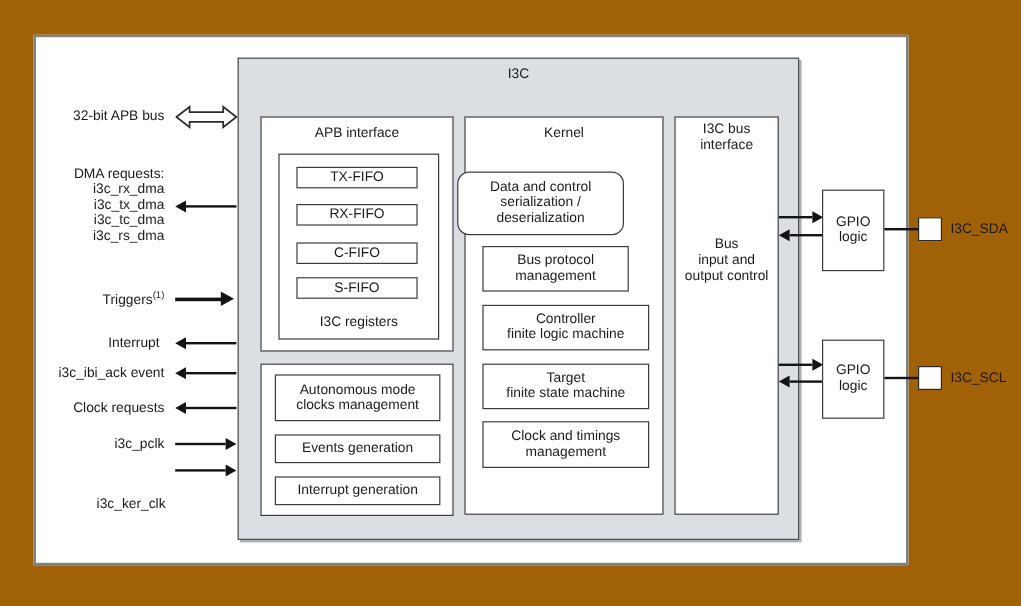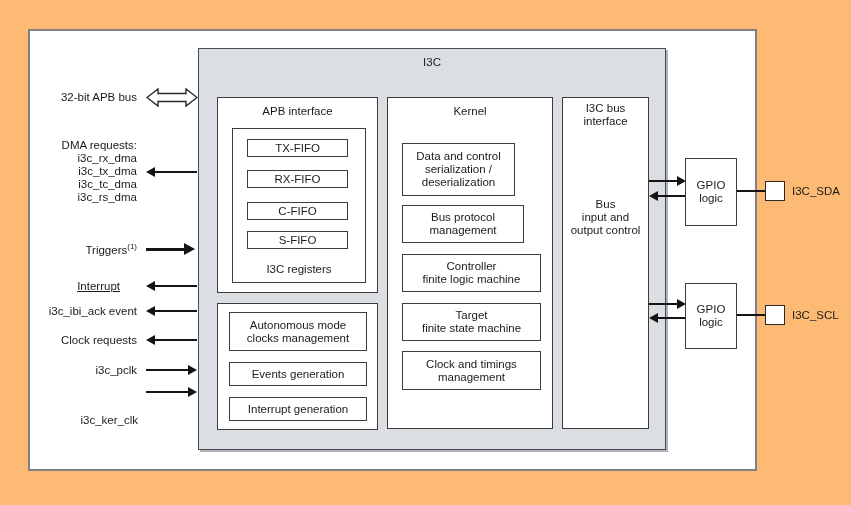--- a/index.html
+++ b/index.html
@@ -1,17 +1,17 @@
 <!DOCTYPE html>
 <html><head>
 <meta charset="utf-8">
 <style>
   html,body{margin:0;padding:0;background:#ffffff;}
   .scene{
-    position:relative;width:851px;height:505px;background:#fdba74;overflow:hidden;
+    position:relative;width:851px;height:505px;background:#a16207;overflow:hidden;
     font-family:"Liberation Sans","DejaVu Sans",sans-serif;
     font-size:11.5px;color:#1b1b1b;
   }
   .abs{position:absolute;}
   .outer-rect{
     position:absolute;left:28px;top:29px;width:729px;height:442px;
     border:2px solid #7d8084;box-sizing:border-box;background:#ffffff;
   }
   .grey-block{
     position:absolute;left:198px;top:48px;width:468px;height:402px;
@@ -70,21 +70,21 @@
     <div>i3c_rx_dma</div>
     <div>i3c_tx_dma</div>
     <div>i3c_tc_dma</div>
     <div>i3c_rs_dma</div>
   </div>
   <div class="arr left" style="left:155px;top:171px;width:42px;"></div>
 
   <div class="lbl" style="left:30px;top:244px;width:107px;"><span>Triggers</span><sup>(1)</sup></div>
   <div class="arr thick right" style="left:146px;top:248px;width:40px;"></div>
 
-  <div class="lbl" style="left:13px;top:280px;width:107px;text-decoration:underline;">Interrupt</div>
+  <div class="lbl" style="left:26px;top:280px;width:107px;">Interrupt</div>
   <div class="arr left" style="left:155px;top:285px;width:42px;"></div>
 
   <div class="lbl" style="left:30px;top:305px;width:107px;">i3c_ibi_ack event</div>
   <div class="arr left" style="left:155px;top:310px;width:42px;"></div>
 
   <div class="lbl" style="left:30px;top:334px;width:107px;">Clock requests</div>
   <div class="arr left" style="left:155px;top:339px;width:42px;"></div>
 
   <div class="lbl" style="left:30px;top:364px;width:107px;">i3c_pclk</div>
   <div class="arr right" style="left:146px;top:369px;width:42px;"></div>
@@ -103,21 +103,21 @@
   <div class="title-line" style="left:232px;top:263px;width:134px;">I3C registers</div>
 
   <div class="box" style="left:217px;top:303px;width:161px;height:127px;"></div>
   <div class="box ctext" style="left:229px;top:362px;width:138px;height:24px;">Events generation</div>
   <div class="box ctext" style="left:229px;top:312px;width:138px;height:39px;">Autonomous mode
 clocks management</div>
   <div class="box ctext" style="left:229px;top:397px;width:138px;height:24px;">Interrupt generation</div>
 
   <div class="box" style="left:387px;top:97px;width:166px;height:332px;"></div>
   <div class="title-line" style="left:387px;top:105px;width:166px;">Kernel</div>
-  <div class="box ctext" style="left:402px;top:143px;width:113px;height:53px;">Data and control
+  <div class="box ctext" style="left:381px;top:143px;width:139px;height:53px;border-radius:10px;">Data and control
 serialization /
 deserialization</div>
   <div class="box ctext" style="left:402px;top:205px;width:122px;height:38px;">Bus protocol
 management</div>
   <div class="box ctext" style="left:402px;top:254px;width:139px;height:38px;">Controller
 finite logic machine</div>
   <div class="box ctext" style="left:402px;top:303px;width:139px;height:38px;">Target
 finite state machine</div>
   <div class="box ctext" style="left:402px;top:351px;width:139px;height:39px;">Clock and timings
 management</div>

